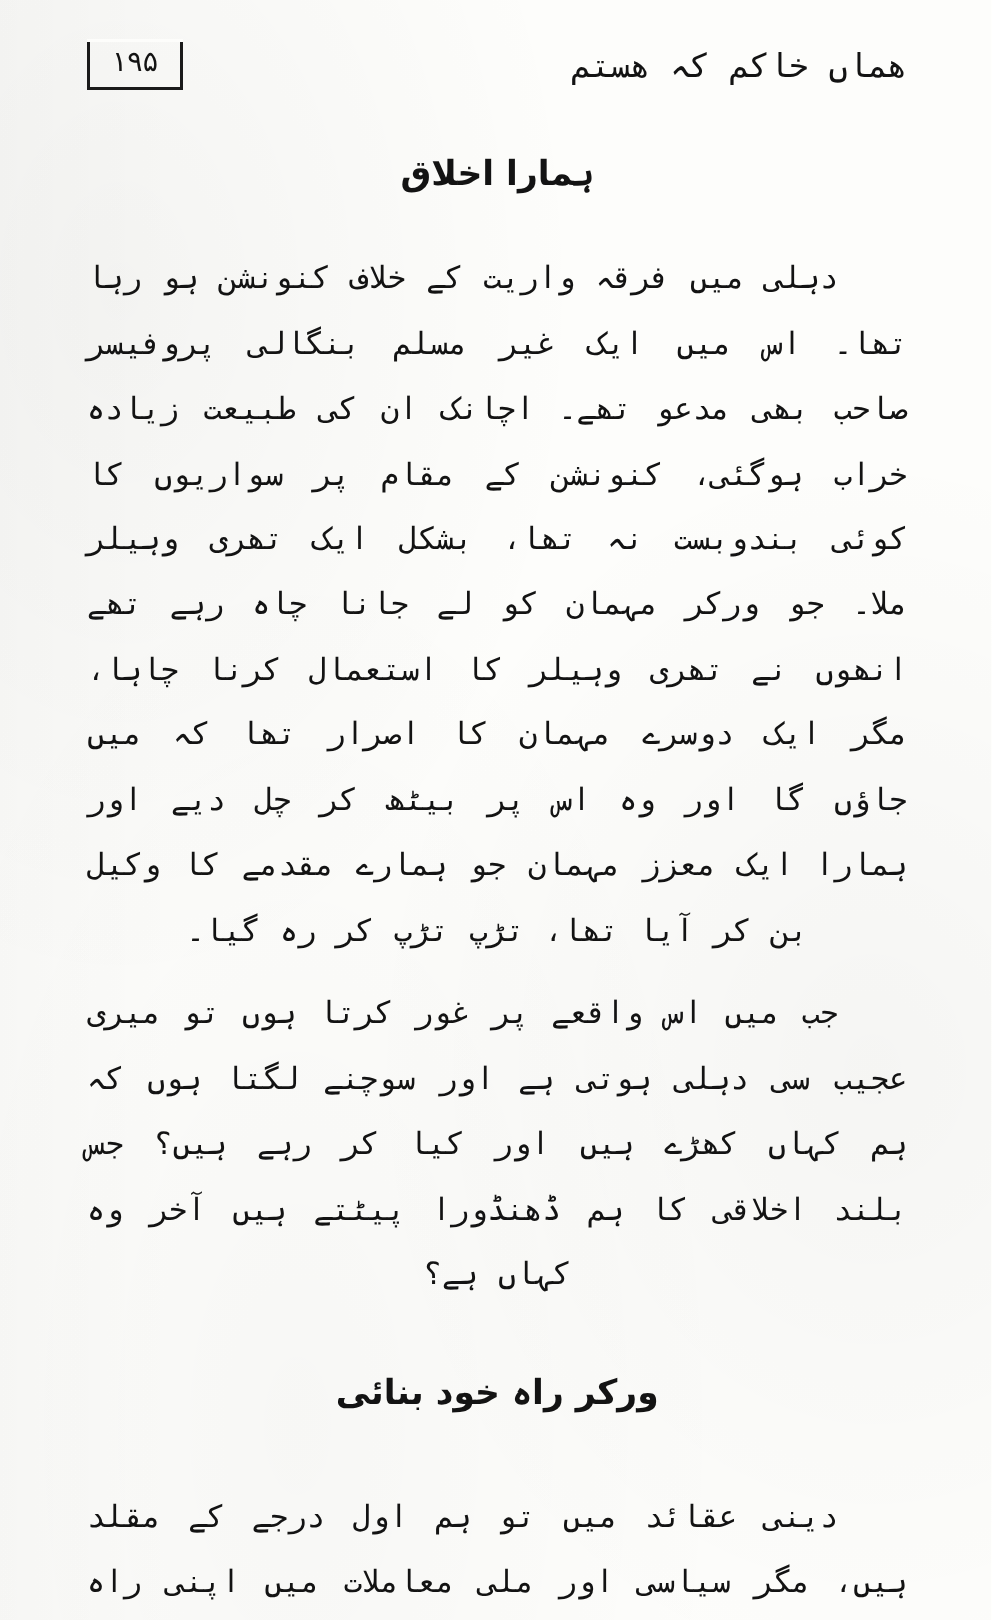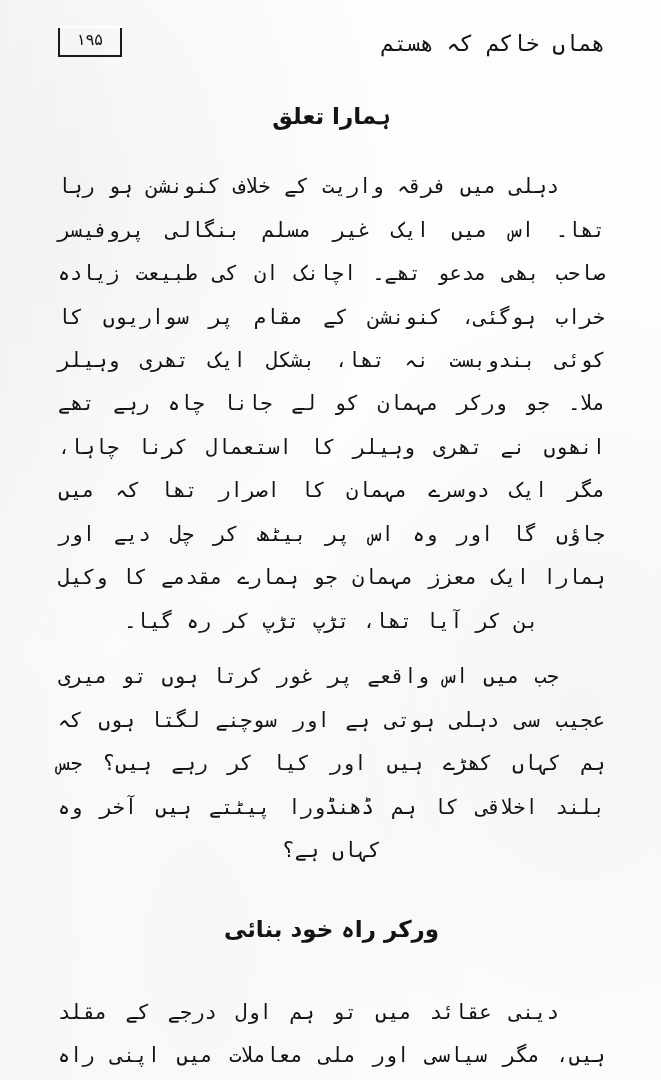--- a/index.html
+++ b/index.html
@@ -64,21 +64,21 @@
     white-space: nowrap;
     font-family: Liberation Mono, monospace;
   }
   .page-number-box {
     border: 2px solid #1a1a1a;
     border-top: none;
     border-right: 2px solid #1a1a1a;
     border-left: 2px solid #1a1a1a;
     border-bottom: 2px solid #1a1a1a;
     padding: 4px 13px 7px 13px;
-    font-size: 16px;
+    font-size: 19px;
     line-height: 1;
     min-width: 34px;
     text-align: center;
     margin-top: 2px;
     margin-right: 8px;
     position: relative;
   }
   .page-number-box::after {
     content: "";
     position: absolute;
@@ -126,21 +126,21 @@
 <body>
 
 <div class="page">
   <div class="content">
 
     <div class="header-row">
       <div class="book-title ink">هماں خاکم کہ هستم</div>
       <div class="page-number-box ink">۱۹۵</div>
     </div>
 
-    <h2 class="section-heading ink">ہمارا تعلق</h2>
+    <h2 class="section-heading ink">ہمارا اخلاق</h2>
 
     <p class="para ink indent">دہلی میں فرقہ واریت کے خلاف کنونشن ہو رہا تھا۔ اس میں ایک غیر مسلم بنگالی پروفیسر صاحب بھی مدعو تھے۔ اچانک ان کی طبیعت زیادہ خراب ہوگئی، کنونشن کے مقام پر سواریوں کا کوئی بندوبست نہ تھا، بشکل ایک تھری وہیلر ملا۔ جو ورکر مہمان کو لے جانا چاہ رہے تھے انھوں نے تھری وہیلر کا استعمال کرنا چاہا، مگر ایک دوسرے مہمان کا اصرار تھا کہ میں جاؤں گا اور وہ اس پر بیٹھ کر چل دیے اور ہمارا ایک معزز مہمان جو ہمارے مقدمے کا وکیل بن کر آیا تھا، تڑپ تڑپ کر رہ گیا۔</p>
 
     <p class="para ink indent">جب میں اس واقعے پر غور کرتا ہوں تو میری عجیب سی دہلی ہوتی ہے اور سوچنے لگتا ہوں کہ ہم کہاں کھڑے ہیں اور کیا کر رہے ہیں؟ جس بلند اخلاقی کا ہم ڈھنڈورا پیٹتے ہیں آخر وہ کہاں ہے؟</p>
 
     <h2 class="section-heading second ink">ورکر راہ خود بنائی</h2>
 
     <p class="para ink indent">دینی عقائد میں تو ہم اول درجے کے مقلد ہیں، مگر سیاسی اور ملی معاملات میں اپنی راہ خود متعین کرتے ہیں۔ ہم ان لوگوں میں کبھی نہیں رہے جو بلا سوچے سمجھے دریا میں تنکے کی طرح بہتے بہتے چلے جائیں۔ جہاں تک علماء حق اور ان کی تحریک سے تعلق و محبت کا سوال ہے تو وہ ہمارے رگ و ریشے میں پوست اور خون میں شامل ہے۔</p>
 
   </div>

